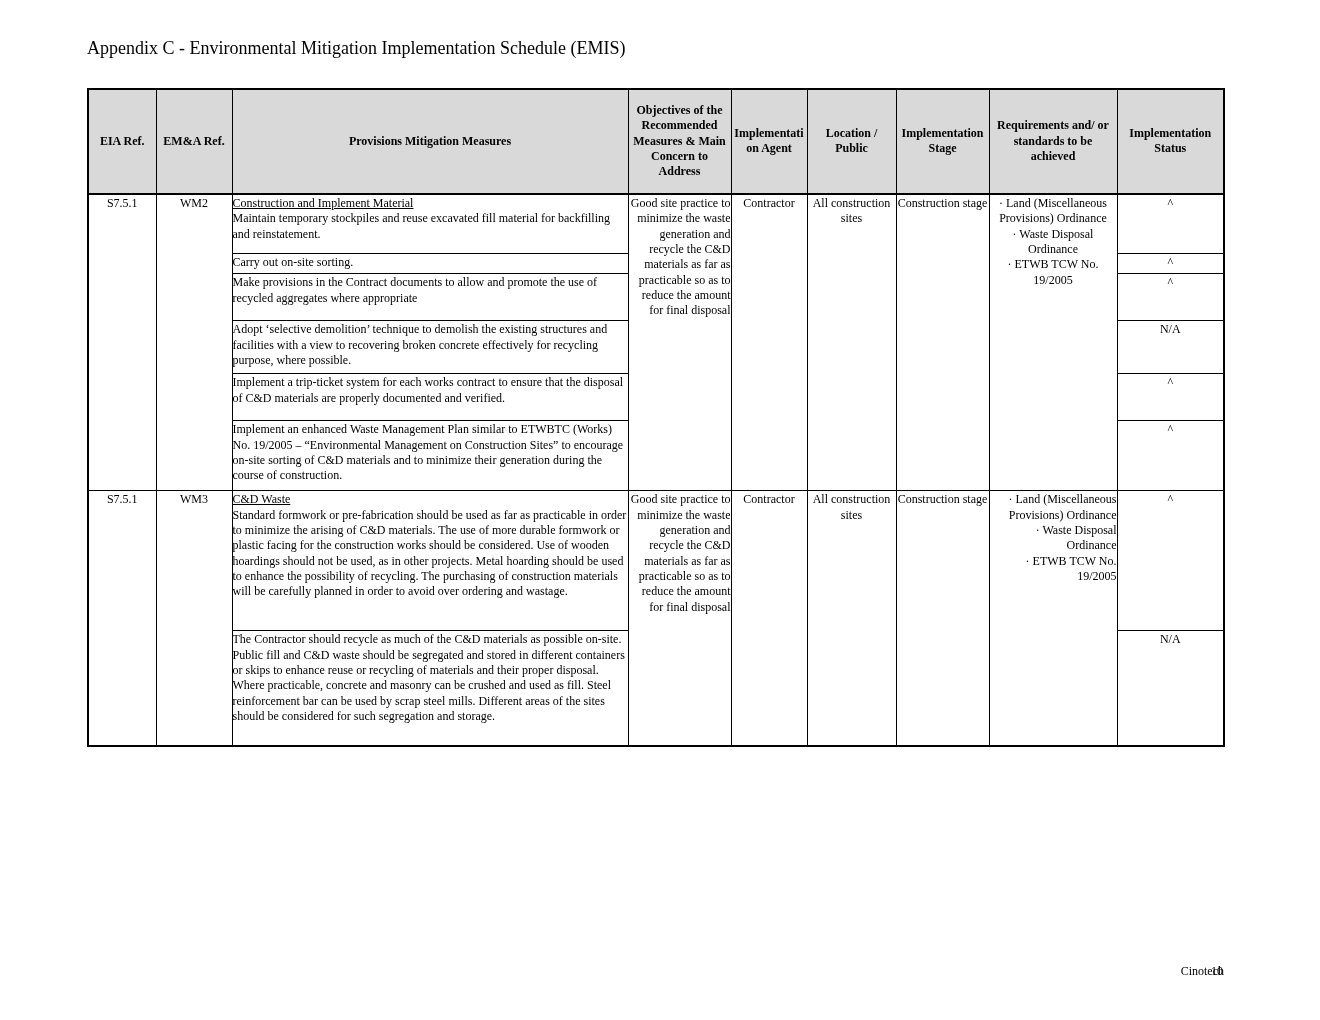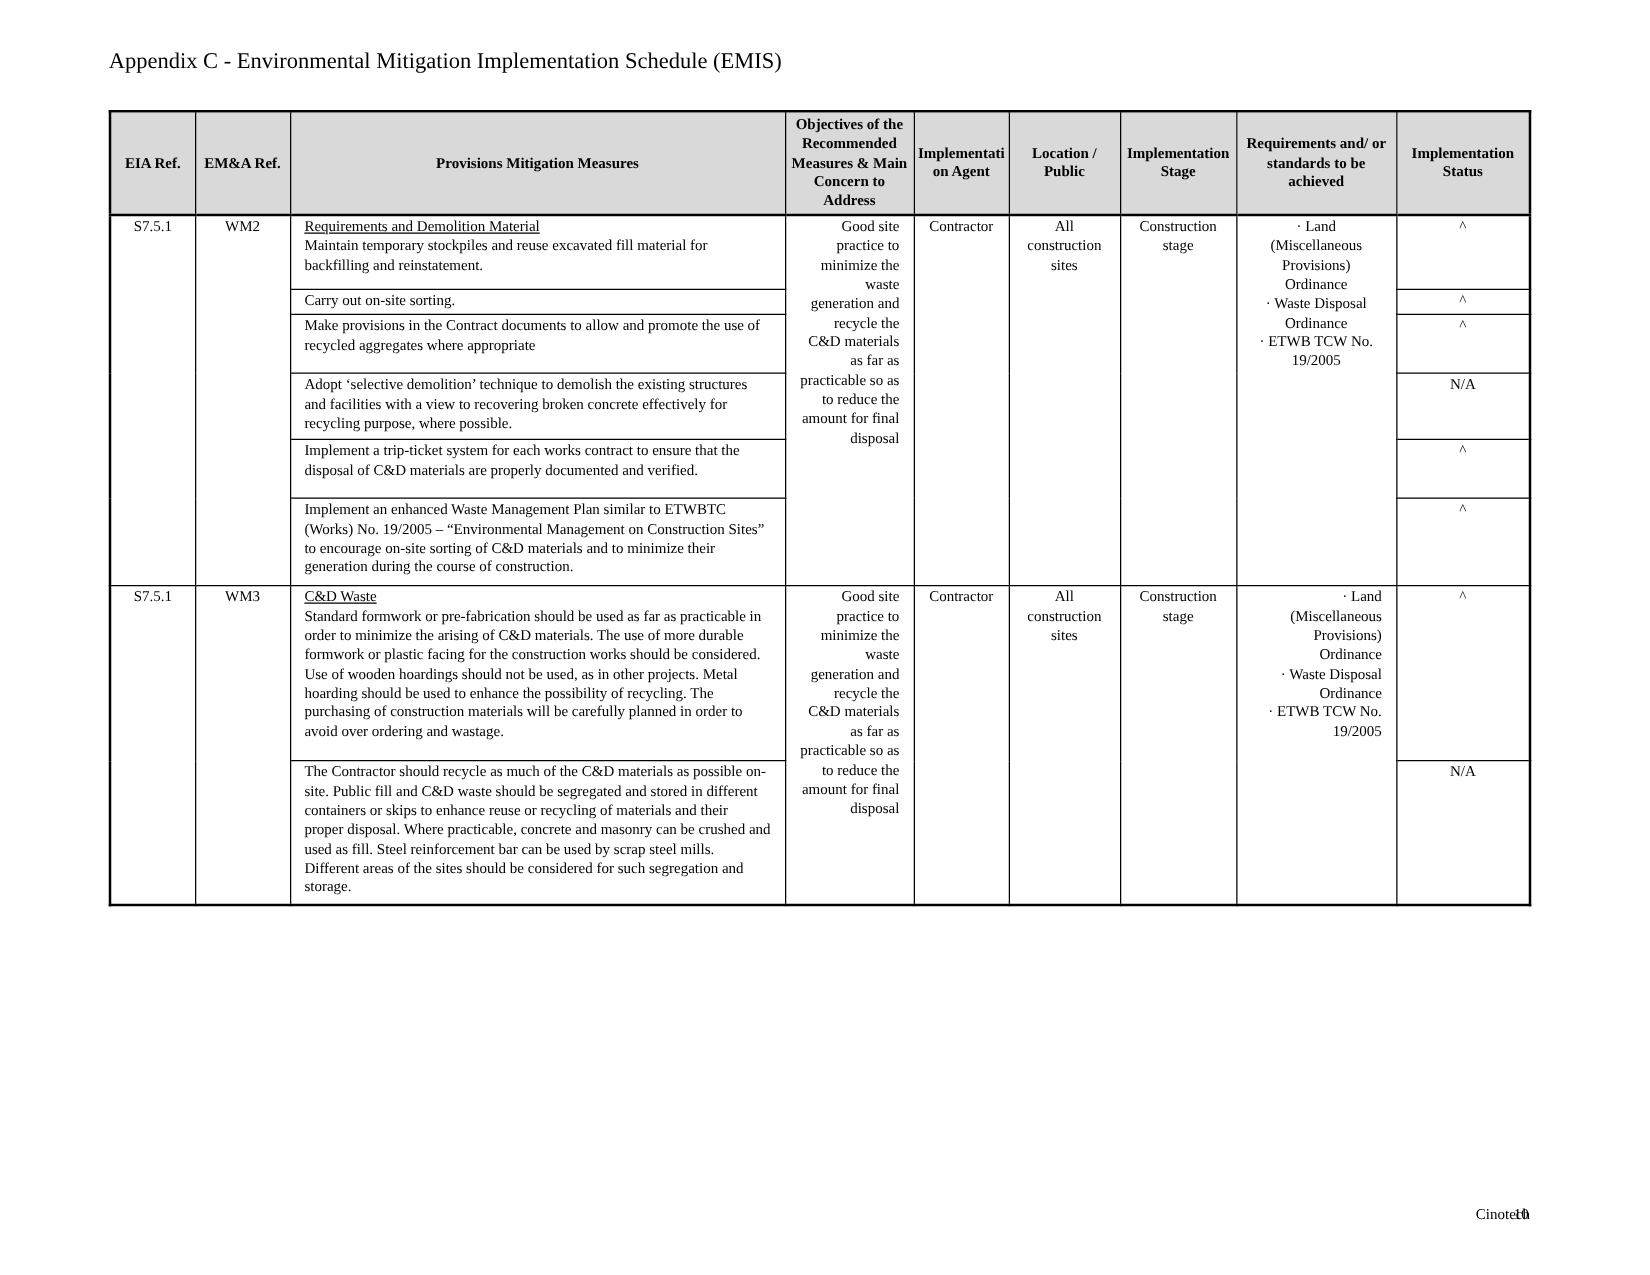--- a/index.html
+++ b/index.html
@@ -19,31 +19,31 @@
     width: 1136px;
     border-collapse: collapse;
     table-layout: fixed;
     border: 2px solid #000;
     font-size: 12px;
     line-height: 1.28;
   }
   table.emis th, table.emis td {
     border: 1px solid #000;
     vertical-align: top;
-    padding: 1px 11px;
+    padding: 1px 0;
     overflow: hidden;
   }
   table.emis thead th {
     background: #d9d9d9;
     font-weight: bold;
     text-align: center;
     vertical-align: middle;
     border-bottom: 2px solid #000;
     white-space: pre-line;
-    padding: 2px 2px;
+    padding: 13px 2px;
   }
   .c-center { text-align: center; }
   .c-left { text-align: right; }
   td.measure { padding: 1px 3px; }
   .measure-heading span { text-decoration: underline; }
   td.status { text-align: center; font-size: 12px; }
   td.req { white-space: pre-line; }
   tr.h60  { height: 60px; }
   tr.h20  { height: 20px; }
   tr.h47  { height: 47px; }
@@ -100,21 +100,21 @@
       <th>Implementation
 Status</th>
     </tr>
   </thead>
   <tbody>
 
     <tr class="h60">
       <td rowspan="6" class="c-center">S7.5.1</td>
       <td rowspan="6" class="c-center">WM2</td>
       <td class="measure">
-        <div class="measure-heading"><span>Requirements and Demolition Material</span></div>
+        <div class="measure-heading"><span>Construction and Implement Material</span></div>
         <div>Maintain temporary stockpiles and reuse excavated fill material for backfilling and reinstatement.</div>
       </td>
       <td rowspan="6" class="c-left">Good site practice to minimize the waste generation and recycle the C&amp;D materials as far as practicable so as to reduce the amount for final disposal</td>
       <td rowspan="6" class="c-center">Contractor</td>
       <td rowspan="6" class="c-center">All construction sites</td>
       <td rowspan="6" class="c-center">Construction stage</td>
       <td rowspan="6" class="req c-center">· Land (Miscellaneous Provisions) Ordinance
 · Waste Disposal Ordinance
 · ETWB TCW No. 19/2005</td>
       <td class="status">^</td>

